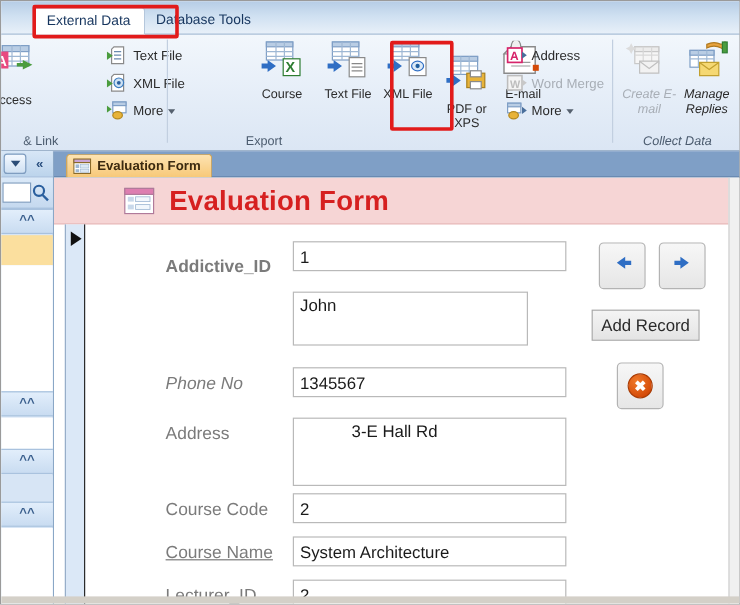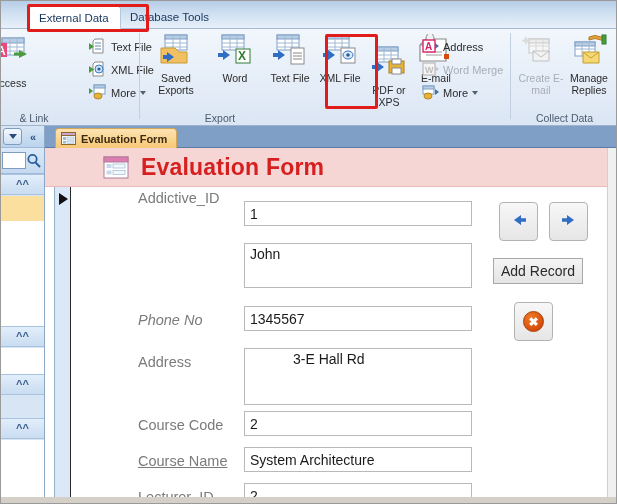--- a/index.html
+++ b/index.html
@@ -344,51 +344,36 @@
           <i class="caretdn"></i>
         </div>
 
         <div class="group-label" style="left:-36px; bottom:1px;">&amp; Link</div>
       </div>
 
       <div class="group-sep" style="left:138px;"></div>
 
       <div class="group" style="left:139px; width:368px;">
 
-        <div class="bigbtn" style="left:10px; top:5px;">
-          <span>
-            <svg width="40" height="33" viewBox="0 0 40 33">
-              <rect x="9" y="1" width="22" height="15" fill="#fff" stroke="#7f9fc6"></rect>
-              <rect x="9" y="1" width="22" height="4" fill="#b9cde4" stroke="#7f9fc6"></rect>
-              <line x1="9" y1="9" x2="31" y2="9" stroke="#9fb8d4"></line>
-              <line x1="9" y1="13" x2="31" y2="13" stroke="#9fb8d4"></line>
-              <line x1="17" y1="1" x2="17" y2="16" stroke="#9fb8d4"></line>
-              <line x1="24" y1="1" x2="24" y2="16" stroke="#9fb8d4"></line>
-              <path d="M5 14 h14 l4 4 h8 v11 h-26z" fill="#f0c063" stroke="#c99a34"></path>
-              <path d="M11 18 l7 5 -7 5 v-3 h-4 v-4 h4z" fill="#2f6ec4"></path>
-            </svg>
-          </span>
-          <span class="lbl">Saved Exports</span>
-        </div>
 
         <div class="bigbtn" style="left:69px; top:5px;">
           <span>
             <svg width="40" height="33" viewBox="0 0 40 33">
               <rect x="7" y="1" width="22" height="15" fill="#fff" stroke="#7f9fc6"></rect>
               <rect x="7" y="1" width="22" height="4" fill="#b9cde4" stroke="#7f9fc6"></rect>
               <line x1="7" y1="9" x2="29" y2="9" stroke="#9fb8d4"></line>
               <line x1="7" y1="13" x2="29" y2="13" stroke="#9fb8d4"></line>
               <line x1="15" y1="1" x2="15" y2="16" stroke="#9fb8d4"></line>
               <line x1="22" y1="1" x2="22" y2="16" stroke="#9fb8d4"></line>
               <rect x="21" y="15" width="14" height="14" fill="#fff" stroke="#2e7d32"></rect>
               <text x="23" y="26" font-size="12" font-weight="bold" fill="#2e7d32" font-family="Liberation Sans, sans-serif">X</text>
               <path d="M8 16 l7 5 -7 5 v-3 h-5 v-4 h5z" fill="#2f6ec4"></path>
             </svg>
           </span>
-          <span class="lbl">Word</span>
+          <span class="lbl">Course</span>
         </div>
 
         <div class="bigbtn" style="left:124px; top:5px;">
           <span>
             <svg width="40" height="33" viewBox="0 0 40 33">
               <rect x="7" y="1" width="22" height="15" fill="#fff" stroke="#7f9fc6"></rect>
               <rect x="7" y="1" width="22" height="4" fill="#b9cde4" stroke="#7f9fc6"></rect>
               <line x1="7" y1="9" x2="29" y2="9" stroke="#9fb8d4"></line>
               <line x1="7" y1="13" x2="29" y2="13" stroke="#9fb8d4"></line>
               <line x1="15" y1="1" x2="15" y2="16" stroke="#9fb8d4"></line>
@@ -486,21 +471,21 @@
           </span>
           <span>More</span>
           <i class="caretdn"></i>
         </div>
 
         <div class="group-label" style="left:20px; bottom:1px; width:120px;">Export</div>
       </div>
 
       <div class="group-sep" style="left:509px;"></div>
 
-      <div class="group" style="left:510px; width:107px;">
+      <div class="group" style="left:510px; width:107px;font-style:italic;">
 
         <div class="bigbtn" style="left:4px; top:5px;">
           <span>
             <svg width="40" height="33" viewBox="0 0 40 33">
               <rect x="8" y="5" width="20" height="14" fill="#f6f6f6" stroke="#c8c8c8"></rect>
               <rect x="8" y="5" width="20" height="4" fill="#ececec" stroke="#c8c8c8"></rect>
               <line x1="8" y1="12" x2="28" y2="12" stroke="#d8d8d8"></line>
               <line x1="15" y1="5" x2="15" y2="19" stroke="#d8d8d8"></line>
               <line x1="22" y1="5" x2="22" y2="19" stroke="#d8d8d8"></line>
               <path d="M12 17 h16 v10 h-16z" fill="#f2f2f2" stroke="#c0c0c0"></path>
@@ -610,24 +595,24 @@
       </span>
       <span class="htitle">Evaluation Form</span>
     </div>
 
     <div class="recsel">
       <span class="tri"></span>
     </div>
 
     <div class="formbody">
 
-      <div class="fieldlabel" style="left:66px; top:3px;">Addictive_ID</div>
+      <div class="fieldlabel" style="left:66px; top:28px;font-weight:bold;">Addictive_ID</div>
       <input class="fieldbox" style="left: 172px; top: 14px; width: 228px; height: 25px;" type="text" value="1">
 
-      <textarea class="fieldbox" style="left: 172px; top: 56px; width: 228px; height: 45px;">John</textarea>
+      <textarea class="fieldbox" style="left: 172px; top: 56px; width: 196px; height: 45px;">John</textarea>
 
       <div class="fieldlabel" style="left:66px; top:125px;font-style:italic;">Phone No</div>
       <input class="fieldbox" style="left: 172px; top: 119px; width: 228px; height: 25px;" type="text" value="1345567">
 
       <div class="fieldlabel" style="left:66px; top:167px;">Address</div>
       <textarea class="fieldbox" style="left: 172px; top: 161px; width: 228px; height: 57px; padding-left: 48px;">3-E Hall Rd</textarea>
 
       <div class="fieldlabel" style="left:66px; top:230px;">Course Code</div>
       <input class="fieldbox" style="left: 172px; top: 224px; width: 228px; height: 25px;" type="text" value="2">
 

